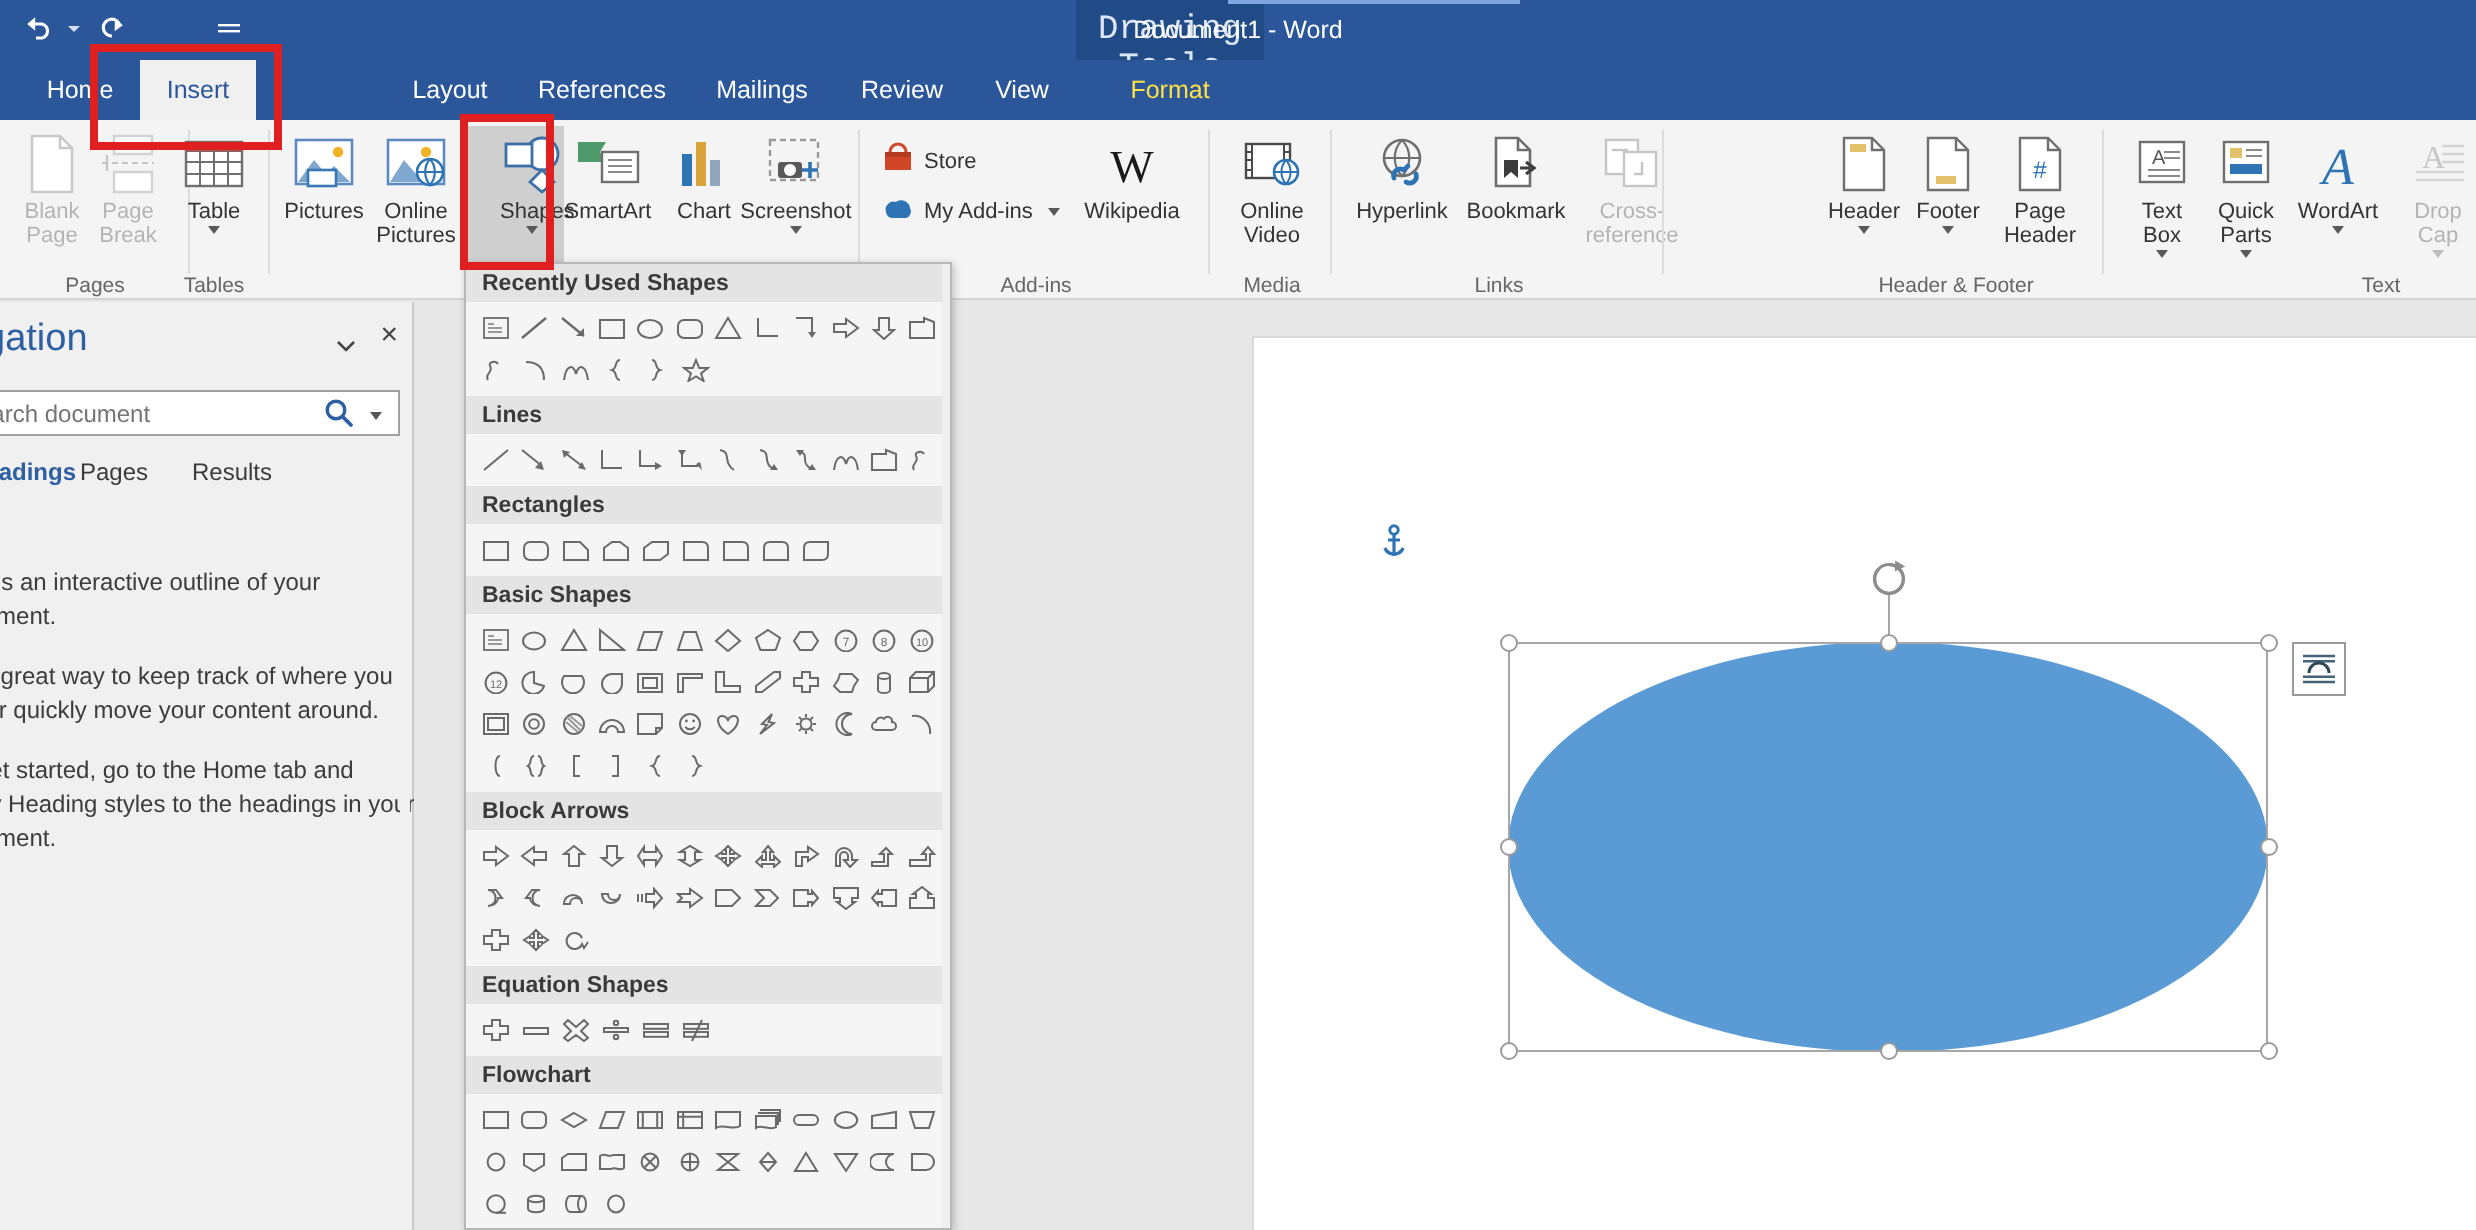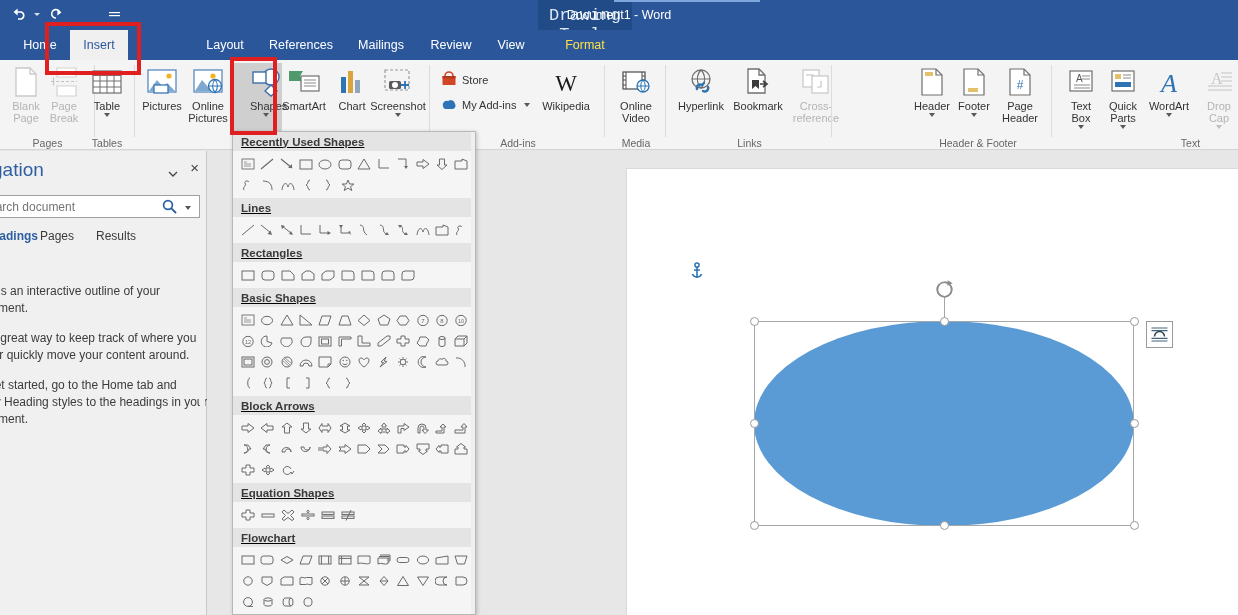--- a/index.html
+++ b/index.html
@@ -163,21 +163,20 @@
     position: absolute; left: 419px; top: 17px; width: 612px; height: 447px;
     background: #ffffff; border-top: 1px solid #dadada; border-left: 1px solid #dadada;
   }
 
   
   .shapes-panel {
     position: absolute; left: 232px; top: 131px; width: 244px; height: 484px;
     background: #fdba74; border: 1px solid #b8b8b8;
     box-shadow: 1px 1px 4px rgba(0,0,0,.22);
     overflow: hidden;
-    text-decoration: underline;
   }
   .sp-header {
     height: 19px; background: #e4e4e4; display: flex; align-items: center;
     padding-left: 8px; font-size: 11.5px; font-weight: bold; color: #3a3a3a;
   }
   .sp-rows { padding: 2px 4px 3px 5px; background: #f5f5f5; }
   .sp-row { display: flex; gap: 0px; height: 21px; align-items: center; }
   .sp-cell {
     width: 20px; height: 20px; display: flex; align-items: center; justify-content: center;
   }

